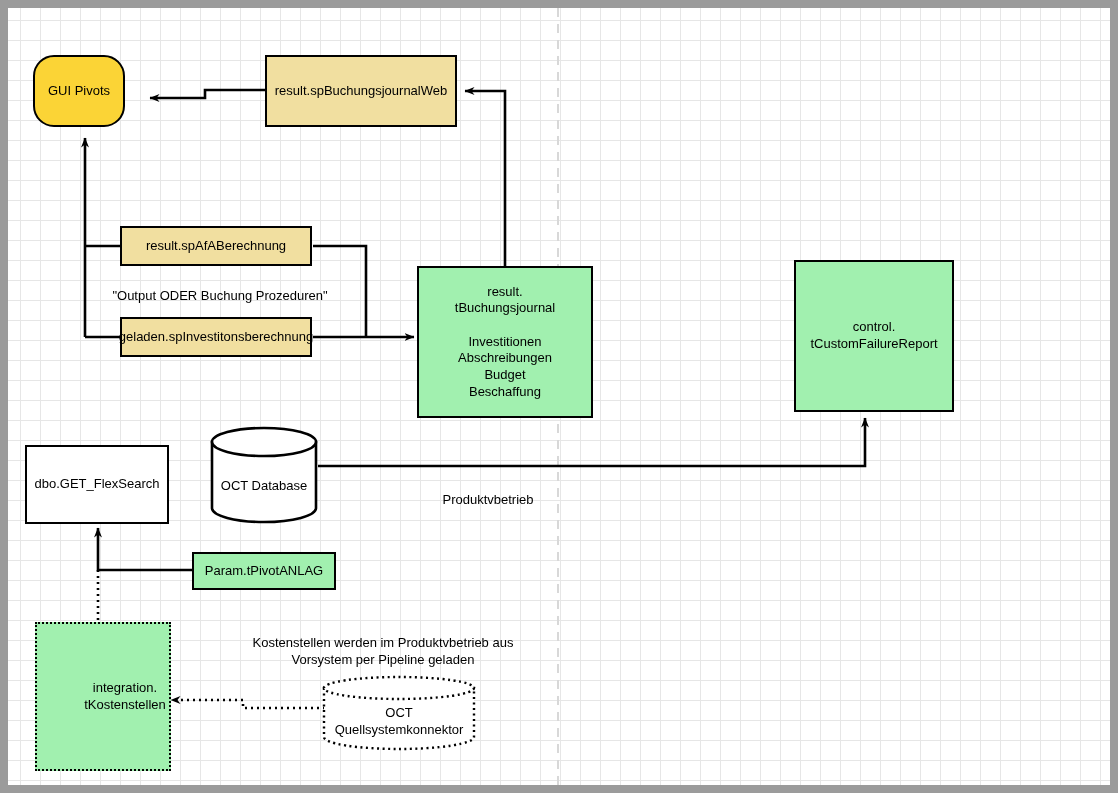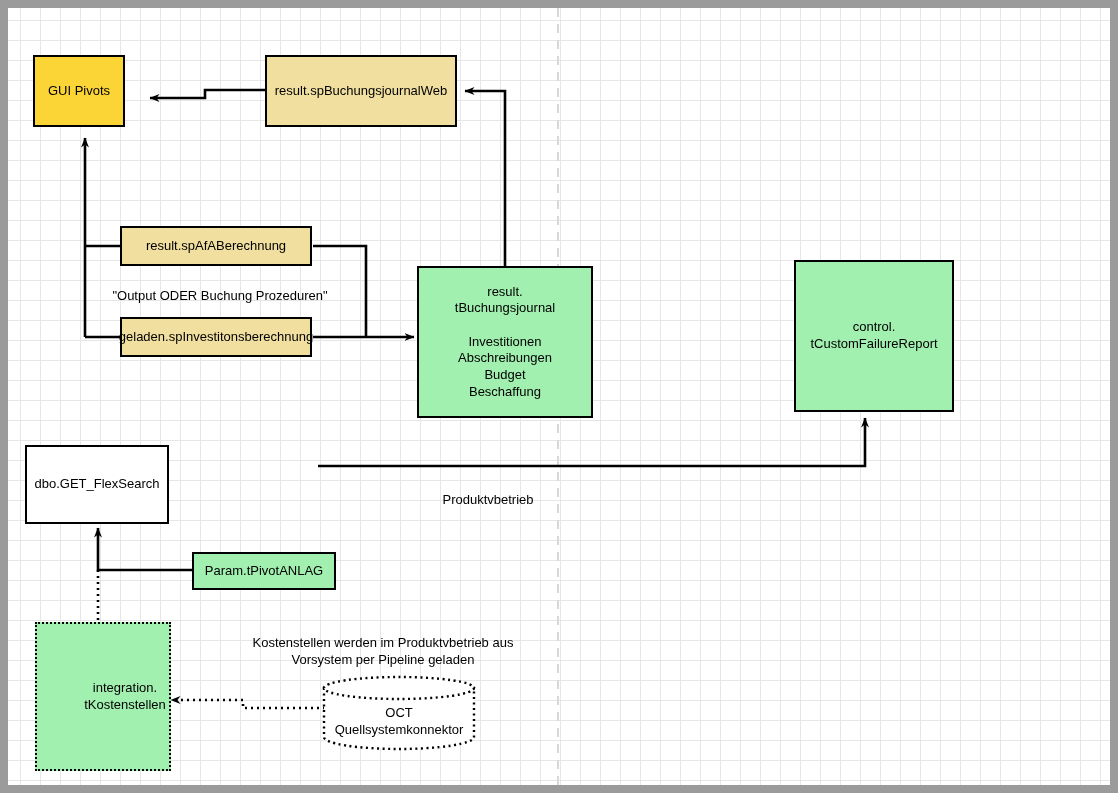--- a/index.html
+++ b/index.html
@@ -120,21 +120,21 @@
 
       <path d="M 310 458 L 857 458 L 857 410" fill="none" stroke="#000000" stroke-width="2.6" marker-end="url(#arrow)"></path>
 
       <path d="M 184 562 L 90 562 L 90 520" fill="none" stroke="#000000" stroke-width="2.6" marker-end="url(#arrow)"></path>
 
       <path d="M 90 562 L 90 615" fill="none" stroke="#000000" stroke-width="2.6" stroke-dasharray="2 4" stroke-linecap="butt"></path>
 
       <path d="M 317 700 L 235 700 L 235 692 L 163 692" fill="none" stroke="#000000" stroke-width="2.6" stroke-dasharray="2 4" stroke-linecap="butt" marker-end="url(#arrowdot)"></path>
     </svg>
 
-    <div class="node box fill-gold" style="left:25px; top:47px; width:92px; height:72px;">
+    <div class="node box fill-gold" style="left:25px; top:47px; width:92px; height:72px;border-radius:21px;">
       <span>GUI Pivots</span>
     </div>
 
     <div class="node box fill-ltyel" style="left:257px; top:47px; width:192px; height:72px;">
       <span>result.spBuchungsjournalWeb</span>
     </div>
 
     <div class="node box fill-ltyel" style="left:112px; top:218px; width:192px; height:40px;">
       <span>result.spAfABerechnung</span>
     </div>
@@ -155,20 +155,27 @@
 
     <div class="node box fill-green" style="left:786px; top:252px; width:160px; height:152px;">
       <span>control.
 tCustomFailureReport</span>
     </div>
 
     <div class="node box fill-white" style="left:17px; top:437px; width:144px; height:79px;">
       <span>dbo.GET_FlexSearch</span>
     </div>
 
+    <div class="cyl" style="left:200px; top:418px; width:112px; height:98px;">
+      <svg width="112" height="98" viewBox="0 0 112 98">
+        <path d="M4,16 L4,82 A52,14 0 0 0 108,82 L108,16 Z" fill="#ffffff" stroke="#000000" stroke-width="2.6"></path>
+        <ellipse cx="56" cy="16" rx="52" ry="14" fill="#ffffff" stroke="#000000" stroke-width="2.6"></ellipse>
+      </svg>
+      <div class="cyl-text" style="top:52px;">OCT Database</div>
+    </div>
 
     <div class="node box fill-green" style="left:184px; top:544px; width:144px; height:38px;">
       <span>Param.tPivotANLAG</span>
     </div>
 
     <div class="node box-dotted fill-green" style="left:27px; top:614px; width:136px; height:149px;padding-left:44px;">
       <span>integration.
 tKostenstellen</span>
     </div>
 

